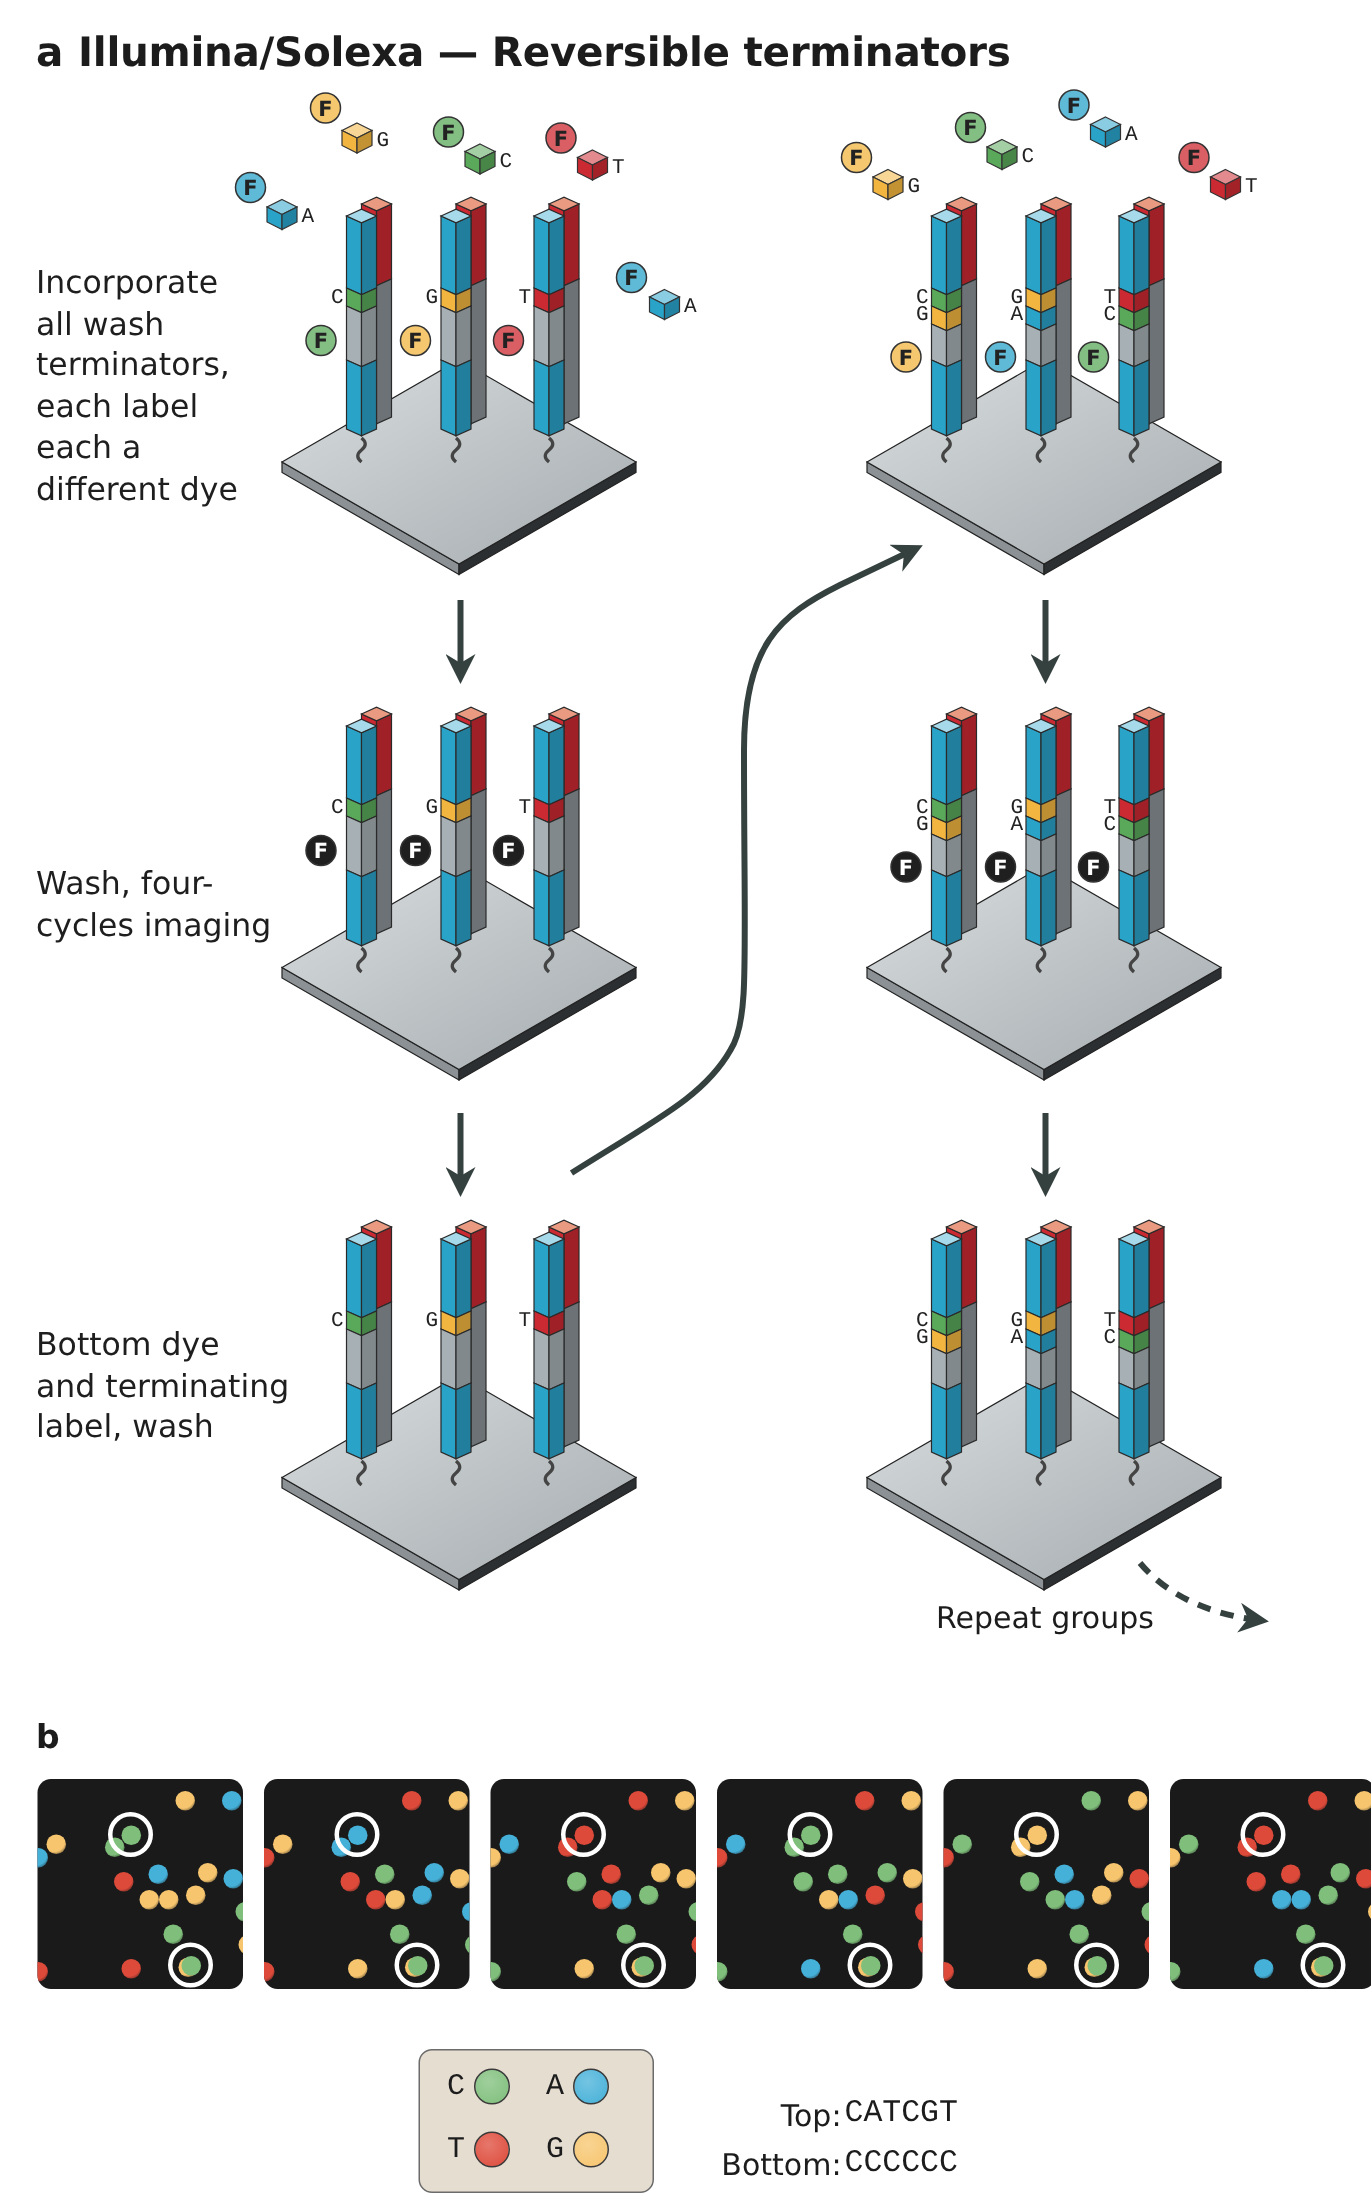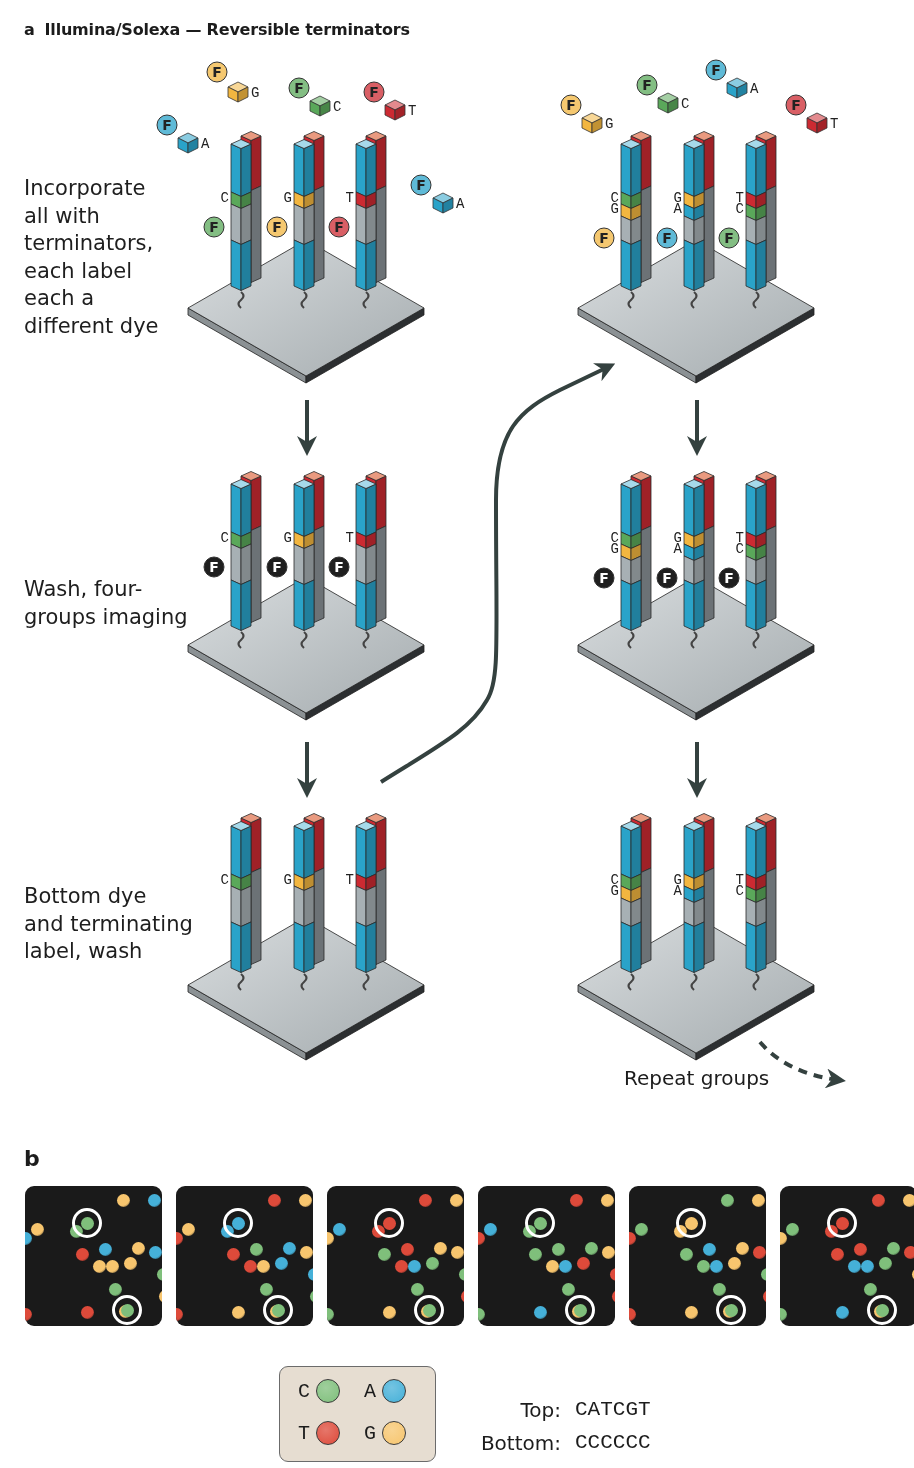--- a/index.html
+++ b/index.html
@@ -1,53 +1,53 @@
 <!DOCTYPE html>
 <html><head>
 <meta charset="utf-8">
 <style>
   html, body { margin: 0; padding: 0; background: #ffffff; }
   body { width: 914px; height: 1468px; position: relative; overflow: hidden;
          font-family: "DejaVu Sans", sans-serif; color: #1c1c1c; }
-  .panel-title { position: absolute; left: 24px; top: 20px; font-size: 16px; font-weight: bold; letter-spacing: -0.2px; }
+  .panel-title { position: absolute; left: 24px; top: 20px; font-size: 27px; font-weight: bold; letter-spacing: -0.2px; }
   .panel-title .letter { margin-right: 10px; }
   .panel-b-letter { position: absolute; left: 24px; top: 1146px; font-size: 22px; font-weight: bold; }
   .step-label { position: absolute; left: 24px; font-size: 21px; line-height: 27.5px; color: #1e1e1e; }
   .repeat-label { position: absolute; left: 624px; top: 1066px; font-size: 20px; }
   #diagram { position: absolute; left: 0; top: 0; }
   .mono { font-family: "Liberation Mono", "DejaVu Sans Mono", monospace; }
   .legend-box { position: absolute; left: 279px; top: 1366px; width: 155px; height: 94px;
                 background: #e6ddd1; border: 1.5px solid #6b6b6b; border-radius: 9px; }
   .legend-item { position: absolute; display: flex; align-items: center; gap: 6px; font-size: 20px; }
   .legend-dot { width: 24px; height: 24px; border-radius: 50%; border: 1.5px solid #3a3a3a; box-sizing: border-box; }
-  .seq-row { position: absolute; font-size: 20px; display: flex; gap: 14px; }
+  .seq-row { position: absolute; font-size: 20px; display: flex; gap: 2px; }
   .seq-row .lbl { text-align: right; width: 92px; }
   .seq-row .val { font-family: "Liberation Mono", "DejaVu Sans Mono", monospace; font-size: 21px; }
   .img-frame { position: absolute; top: 1186px; width: 137px; height: 140px; background: #1a1a1a; border-radius: 9px; overflow: hidden; }
   .spot { position: absolute; width: 13px; height: 13px; border-radius: 50%; margin-left: -6.5px; margin-top: -6.5px; }
   .ring { position: absolute; width: 24px; height: 24px; border-radius: 50%; border: 3px solid #ffffff; margin-left: -15px; margin-top: -15px; }
 </style>
 </head>
 <body>
 
 <div class="panel-title">
   <span class="letter">a</span><span>Illumina/Solexa — Reversible terminators</span>
 </div>
 
 <div class="step-label" style="top:175px">
   <div>Incorporate</div>
-  <div>all with</div>
+  <div>all wash</div>
   <div>terminators,</div>
   <div>each label</div>
   <div>each a</div>
   <div>different dye</div>
 </div>
 <div class="step-label" style="top:576px">
   <div>Wash, four-</div>
-  <div>groups imaging</div>
+  <div>cycles imaging</div>
 </div>
 <div class="step-label" style="top:883px">
   <div>Bottom dye</div>
   <div>and terminating</div>
   <div>label, wash</div>
 </div>
 <div class="repeat-label">Repeat groups</div>
 
 <svg id="diagram" width="914" height="1140" viewBox="0 0 914 1140" xmlns="http://www.w3.org/2000/svg">
   <defs>

